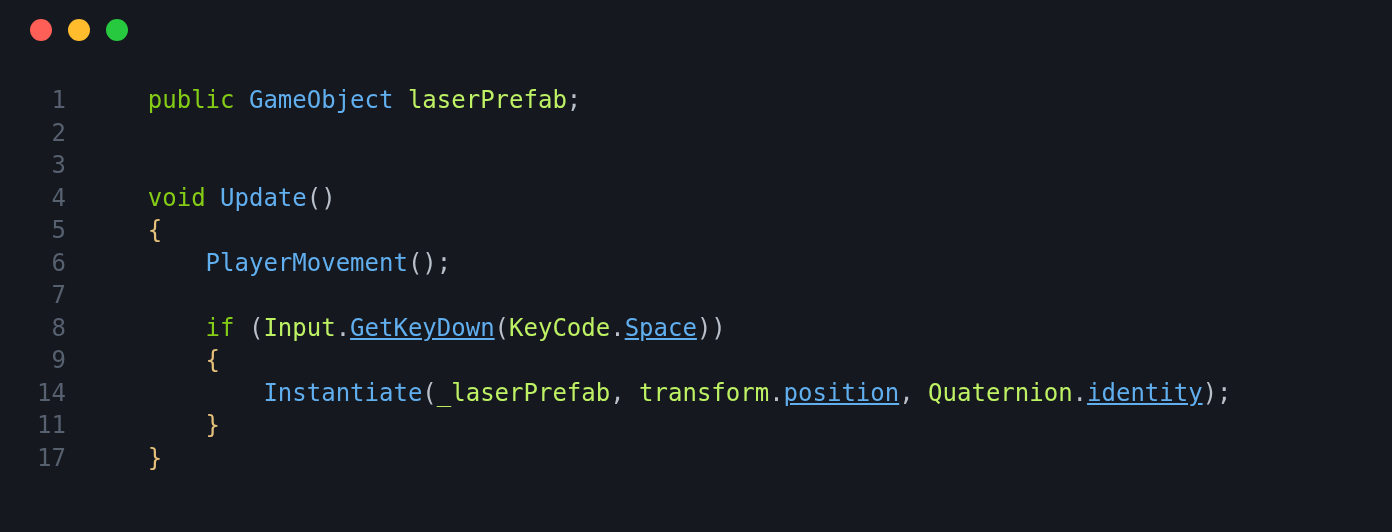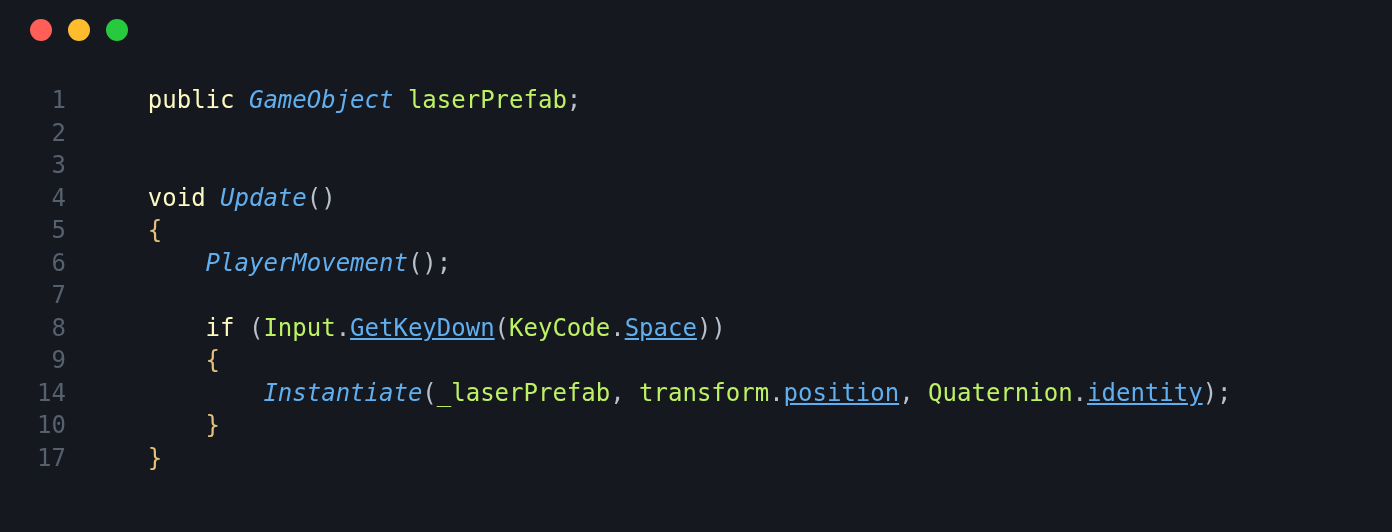--- a/index.html
+++ b/index.html
@@ -42,22 +42,22 @@
     text-align: right;
     color: #56606f;
     user-select: none;
     padding-right: 24px;
   }
   .code {
     flex: 1;
     white-space: pre;
   }
   .line { height: 32.5px; line-height: 32.5px; }
-  .tok-kw   { color: #fef9c3; }   
-  .tok-type { color: #61afef; font-style: italic; }   
+  .tok-kw   { color: #84cc16; }   
+  .tok-type { color: #61afef; }   
   .tok-ident{ color: #bef264; }   
   .tok-member{ color: #61afef; text-decoration: underline; }  
   .tok-punc { color: #b9c0ca; }
   .tok-brace{ color: #e5c07b; }
 </style>
 </head>
 <body>
 
 <div class="window">
   <div class="titlebar">
@@ -70,18 +70,18 @@
         <div class="line">1</div>
         <div class="line">2</div>
         <div class="line">3</div>
         <div class="line">4</div>
         <div class="line">5</div>
         <div class="line">6</div>
         <div class="line">7</div>
         <div class="line">8</div>
         <div class="line">9</div>
         <div class="line">14</div>
-        <div class="line">10</div>
+        <div class="line">11</div>
         <div class="line">17</div>
       </div>
     <div class="code" id="code"><div class="line"><span>    </span><span class="tok-kw">public</span><span class="tok-punc"> </span><span class="tok-type">GameObject</span><span class="tok-punc"> </span><span class="tok-ident">laserPrefab</span><span class="tok-punc">;</span></div><div class="line"><span>    </span></div><div class="line"><span>    </span></div><div class="line"><span>    </span><span class="tok-kw">void</span><span class="tok-punc"> </span><span class="tok-type">Update</span><span class="tok-punc">()</span></div><div class="line"><span>    </span><span class="tok-brace">{</span></div><div class="line"><span>    </span><span class="tok-punc">    </span><span class="tok-type">PlayerMovement</span><span class="tok-punc">();</span></div><div class="line"><span>    </span></div><div class="line"><span>    </span><span class="tok-punc">    </span><span class="tok-kw">if</span><span class="tok-punc"> (</span><span class="tok-ident">Input</span><span class="tok-punc">.</span><span class="tok-member">GetKeyDown</span><span class="tok-punc">(</span><span class="tok-ident">KeyCode</span><span class="tok-punc">.</span><span class="tok-member">Space</span><span class="tok-punc">))</span></div><div class="line"><span>    </span><span class="tok-punc">    </span><span class="tok-brace">{</span></div><div class="line"><span>    </span><span class="tok-punc">        </span><span class="tok-type">Instantiate</span><span class="tok-punc">(</span><span class="tok-ident">_laserPrefab</span><span class="tok-punc">, </span><span class="tok-ident">transform</span><span class="tok-punc">.</span><span class="tok-member">position</span><span class="tok-punc">, </span><span class="tok-ident">Quaternion</span><span class="tok-punc">.</span><span class="tok-member">identity</span><span class="tok-punc">);</span></div><div class="line"><span>    </span><span class="tok-punc">    </span><span class="tok-brace">}</span></div><div class="line"><span>    </span><span class="tok-brace">}</span></div></div>
   </div>
 </div>
 
 </body></html>

